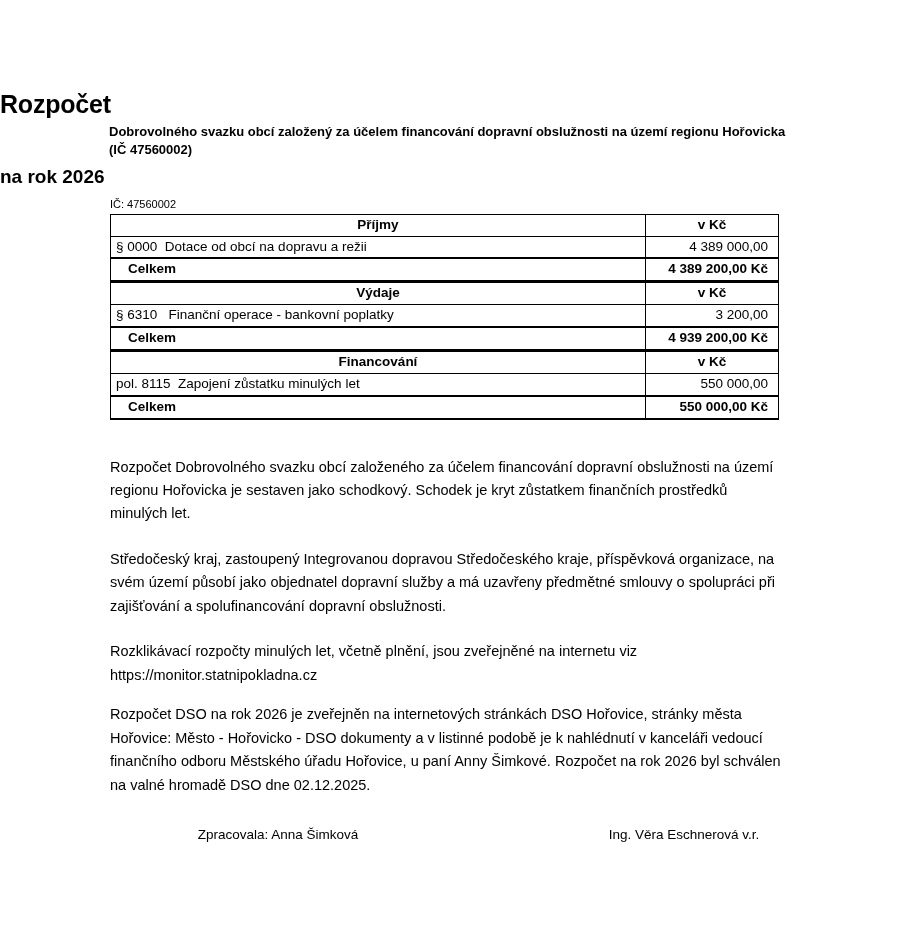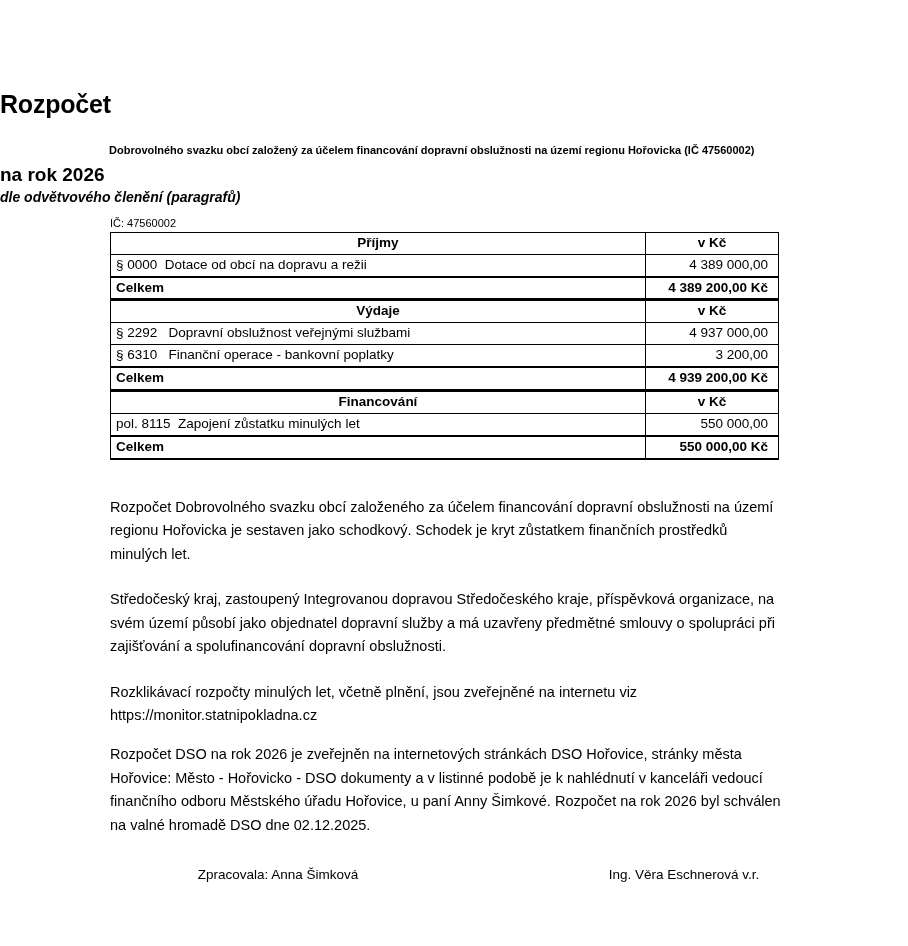--- a/index.html
+++ b/index.html
@@ -28,24 +28,24 @@
   .doc-header {
     padding-top: 90px;
   }
   .doc-title {
     font-size: 25px;
     font-weight: bold;
     line-height: 1.15;
     letter-spacing: -0.2px;
   }
   .doc-subtitle {
-    font-size: 11px;
+    font-size: 13px;
     font-weight: bold;
     line-height: 1.42;
-    margin: 24px auto 0 auto;
+    margin: 4px auto 0 auto;
     width: 690px;
   }
   .doc-year {
     font-size: 19px;
     font-weight: bold;
     margin-top: 6px;
     line-height: 1.2;
   }
   .doc-method {
     font-size: 14px;
@@ -94,21 +94,21 @@
   .budget-table tbody td.amt {
     text-align: right;
     padding-right: 10px;
   }
   .budget-table tr.total-row td {
     font-weight: bold;
     border-top: 2px solid #000000;
     border-bottom: 2px solid #000000;
   }
   .budget-table tr.total-row td.desc {
-    padding-left: 5px;
+    padding-left: 17px;
   }
 
   
   .body-text {
     margin-left: 110px;
     width: 672px;
     font-size: 14.5px;
     line-height: 1.62;
   }
   .body-text p {
@@ -138,21 +138,20 @@
 </style>
 </head>
 <body>
 
 <div class="page">
 
   <div class="doc-header">
     <div class="doc-title">Rozpočet</div>
     <div class="doc-subtitle">Dobrovolného svazku obcí založený za účelem financování dopravní obslužnosti na území regionu Hořovicka (IČ 47560002)</div>
     <div class="doc-year">na rok 2026</div>
-    <div class="doc-method">dle odvětvového členění (paragrafů)</div>
   </div>
 
   <div class="ico-line">IČ: 47560002</div>
 
   <table class="budget-table">
     <colgroup>
         <col class="c-desc">
         <col class="c-amt">
       </colgroup>
     <thead>
@@ -179,24 +178,20 @@
         <col class="c-amt">
       </colgroup>
     <thead>
       <tr>
         <th>Výdaje</th>
         <th>v  Kč</th>
       </tr>
     </thead>
     <tbody>
       <tr>
-        <td class="desc">§ 2292   Dopravní obslužnost veřejnými službami</td>
-        <td class="amt">4 937 000,00</td>
-      </tr>
-      <tr>
         <td class="desc">§ 6310   Finanční operace - bankovní poplatky</td>
         <td class="amt">3 200,00</td>
       </tr>
       <tr class="total-row">
         <td class="desc">Celkem</td>
         <td class="amt">4 939 200,00 Kč</td>
       </tr>
     </tbody>
   </table>
 

